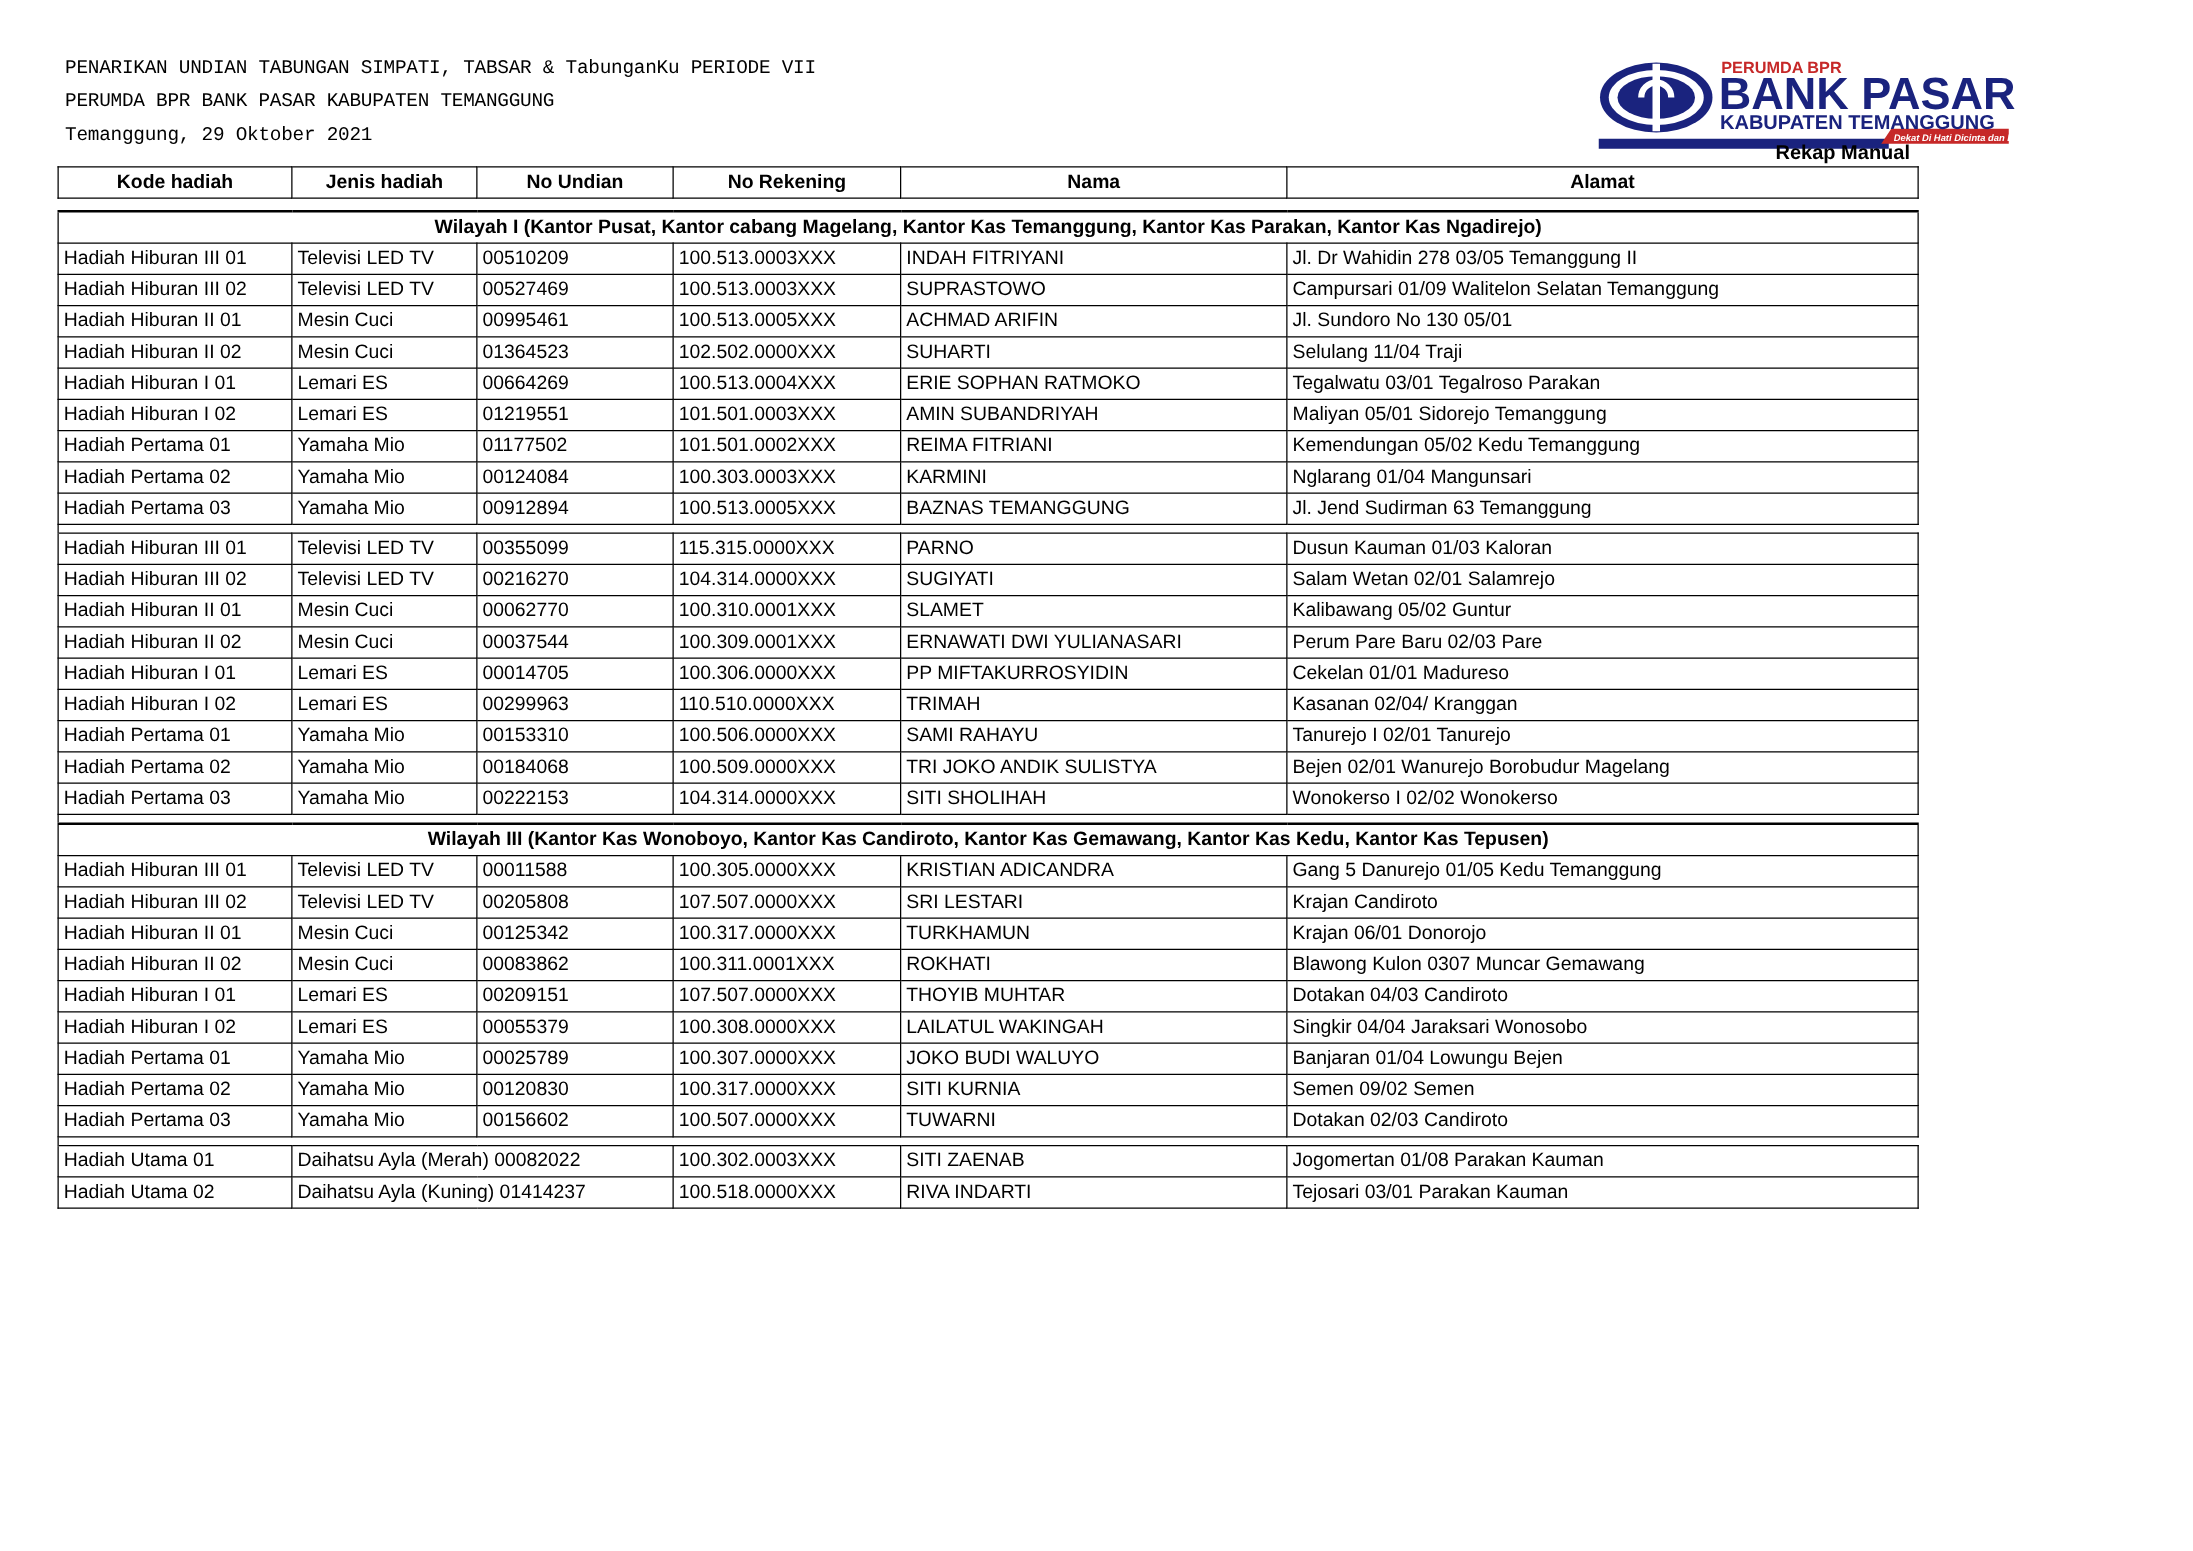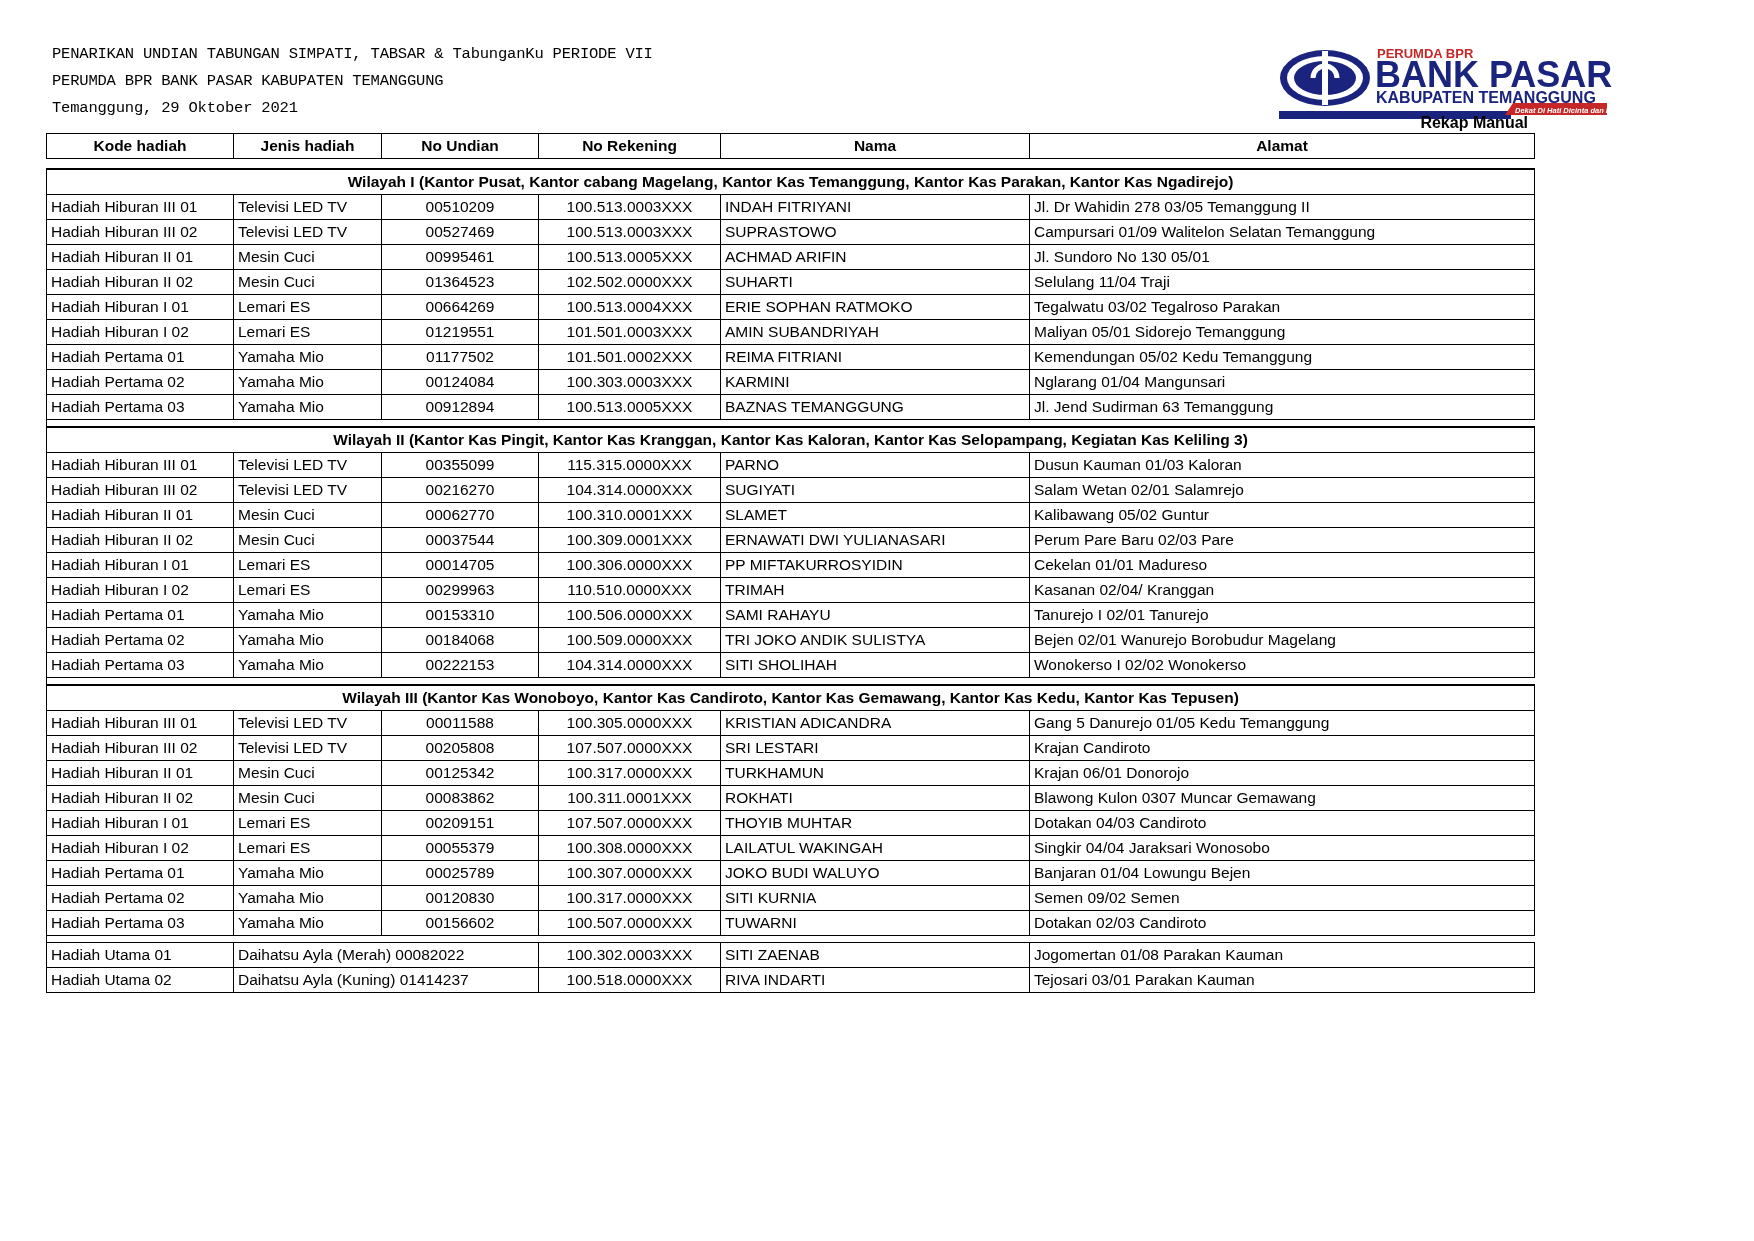--- a/index.html
+++ b/index.html
@@ -7,21 +7,21 @@
          font-family:"Liberation Sans", "DejaVu Sans", sans-serif; color:#000; }
   .hdr-line { position:absolute; left:52px; font-size:15.5px; letter-spacing:-0.2px; white-space:nowrap;font-family:Liberation Mono, monospace; }
   #l1 { top:45px; } #l2 { top:72px; } #l3 { top:99px; }
 
   .logo { position:absolute; left:1277px; top:45px; width:390px; height:78px; }
   .rekap { position:absolute; right:226px; top:114px; font-weight:bold; font-size:16px; }
 
   table { border-collapse:collapse; position:absolute; left:46px; width:1488px; table-layout:fixed;border-radius:10px; }
   td, th { border:1.6px solid #000; padding:0 4px; height:24px; font-size:15.5px; white-space:nowrap; overflow:hidden; }
   th { font-weight:bold; text-align:center; }
-  .c { text-align:center; }
+  .c { text-align:left; }
   .sec td { font-weight:bold; text-align:center; border-top:2.2px solid #000; }
   .gap td { height:6px; border:none; border-left:1.6px solid #000; padding:0; }
   col.k { width:187px; } col.j { width:148px; } col.u { width:157px; }
   col.r { width:182px; } col.n { width:309px; } col.a { width:505px; }
 </style>
 </head>
 <body>
 
 <div class="hdr-line" id="l1">PENARIKAN UNDIAN TABUNGAN SIMPATI, TABSAR &amp; TabunganKu PERIODE VII</div>
 <div class="hdr-line" id="l2">PERUMDA BPR BANK PASAR KABUPATEN TEMANGGUNG</div>
@@ -110,21 +110,21 @@
         <td class="c">102.502.0000XXX</td>
         <td>SUHARTI</td>
         <td>Selulang 11/04 Traji</td>
       </tr>
       <tr>
         <td>Hadiah Hiburan I 01</td>
         <td>Lemari ES</td>
         <td class="c">00664269</td>
         <td class="c">100.513.0004XXX</td>
         <td>ERIE SOPHAN RATMOKO</td>
-        <td>Tegalwatu 03/02 Tegalroso Parakan</td>
+        <td>Tegalwatu 03/01 Tegalroso Parakan</td>
       </tr>
       <tr>
         <td>Hadiah Hiburan I 02</td>
         <td>Lemari ES</td>
         <td class="c">01219551</td>
         <td class="c">101.501.0003XXX</td>
         <td>AMIN SUBANDRIYAH</td>
         <td>Maliyan 05/01 Sidorejo Temanggung</td>
       </tr>
       <tr>
@@ -146,23 +146,20 @@
       <tr>
         <td>Hadiah Pertama 03</td>
         <td>Yamaha Mio</td>
         <td class="c">00912894</td>
         <td class="c">100.513.0005XXX</td>
         <td>BAZNAS TEMANGGUNG</td>
         <td>Jl. Jend Sudirman 63 Temanggung</td>
       </tr>
       <tr class="gap">
         <td colspan="6"></td>
-      </tr>
-      <tr class="sec">
-        <td colspan="6">Wilayah II (Kantor Kas Pingit, Kantor Kas Kranggan, Kantor Kas Kaloran, Kantor Kas Selopampang, Kegiatan Kas Keliling 3)</td>
       </tr>
       <tr>
         <td>Hadiah Hiburan III 01</td>
         <td>Televisi LED TV</td>
         <td class="c">00355099</td>
         <td class="c">115.315.0000XXX</td>
         <td>PARNO</td>
         <td>Dusun Kauman 01/03 Kaloran</td>
       </tr>
       <tr>

